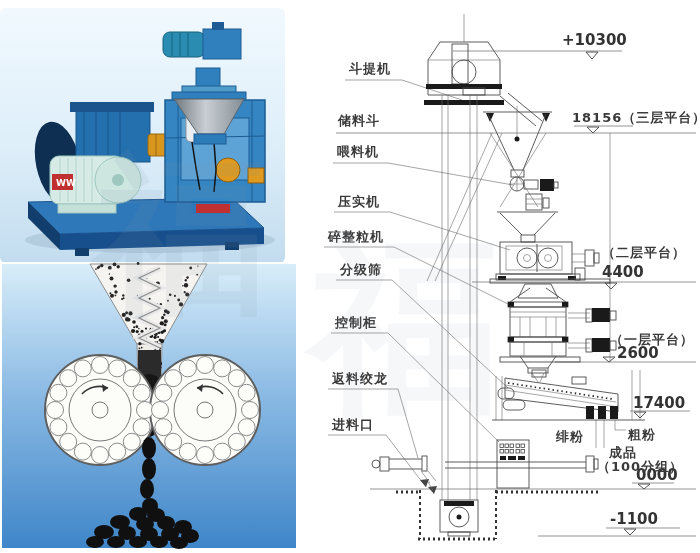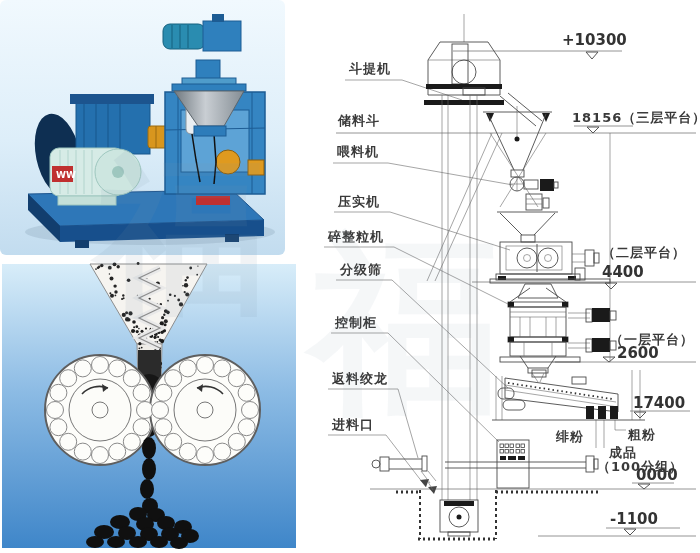--- a/index.html
+++ b/index.html
@@ -1,19 +1,19 @@
 <!DOCTYPE html>
 <html><head>
 <meta charset="utf-8">
 <style>
   html,body{margin:0;padding:0;background:#ffffff;}
   #stage{position:relative;width:700px;height:553px;background:#ffffff;overflow:hidden;
          font-family:"DejaVu Sans",sans-serif;}
   .panel{position:absolute;}
-  #photo-panel{left:0;top:0;width:285px;height:255px;}
+  #photo-panel{left:0;top:8px;width:285px;height:255px;}
   #schematic-panel{left:0;top:262px;width:298px;height:289px;}
   #elevation-panel{left:300px;top:0;width:400px;height:432px;}
   svg{display:block;}
   
   .ln{stroke:#4a4a4a;stroke-width:.9;fill:none;}
   .lnt{stroke:#6a6a6a;stroke-width:.6;fill:none;}
   .lvl{stroke:#7a7a7a;stroke-width:.8;fill:none;}
   .blk{fill:#1a1a1a;stroke:none;}
   .tri{fill:none;stroke:#555;stroke-width:1;}
   .cjk{font-size:13px;font-weight:600;fill:#3a3a3a;letter-spacing:1px;}

